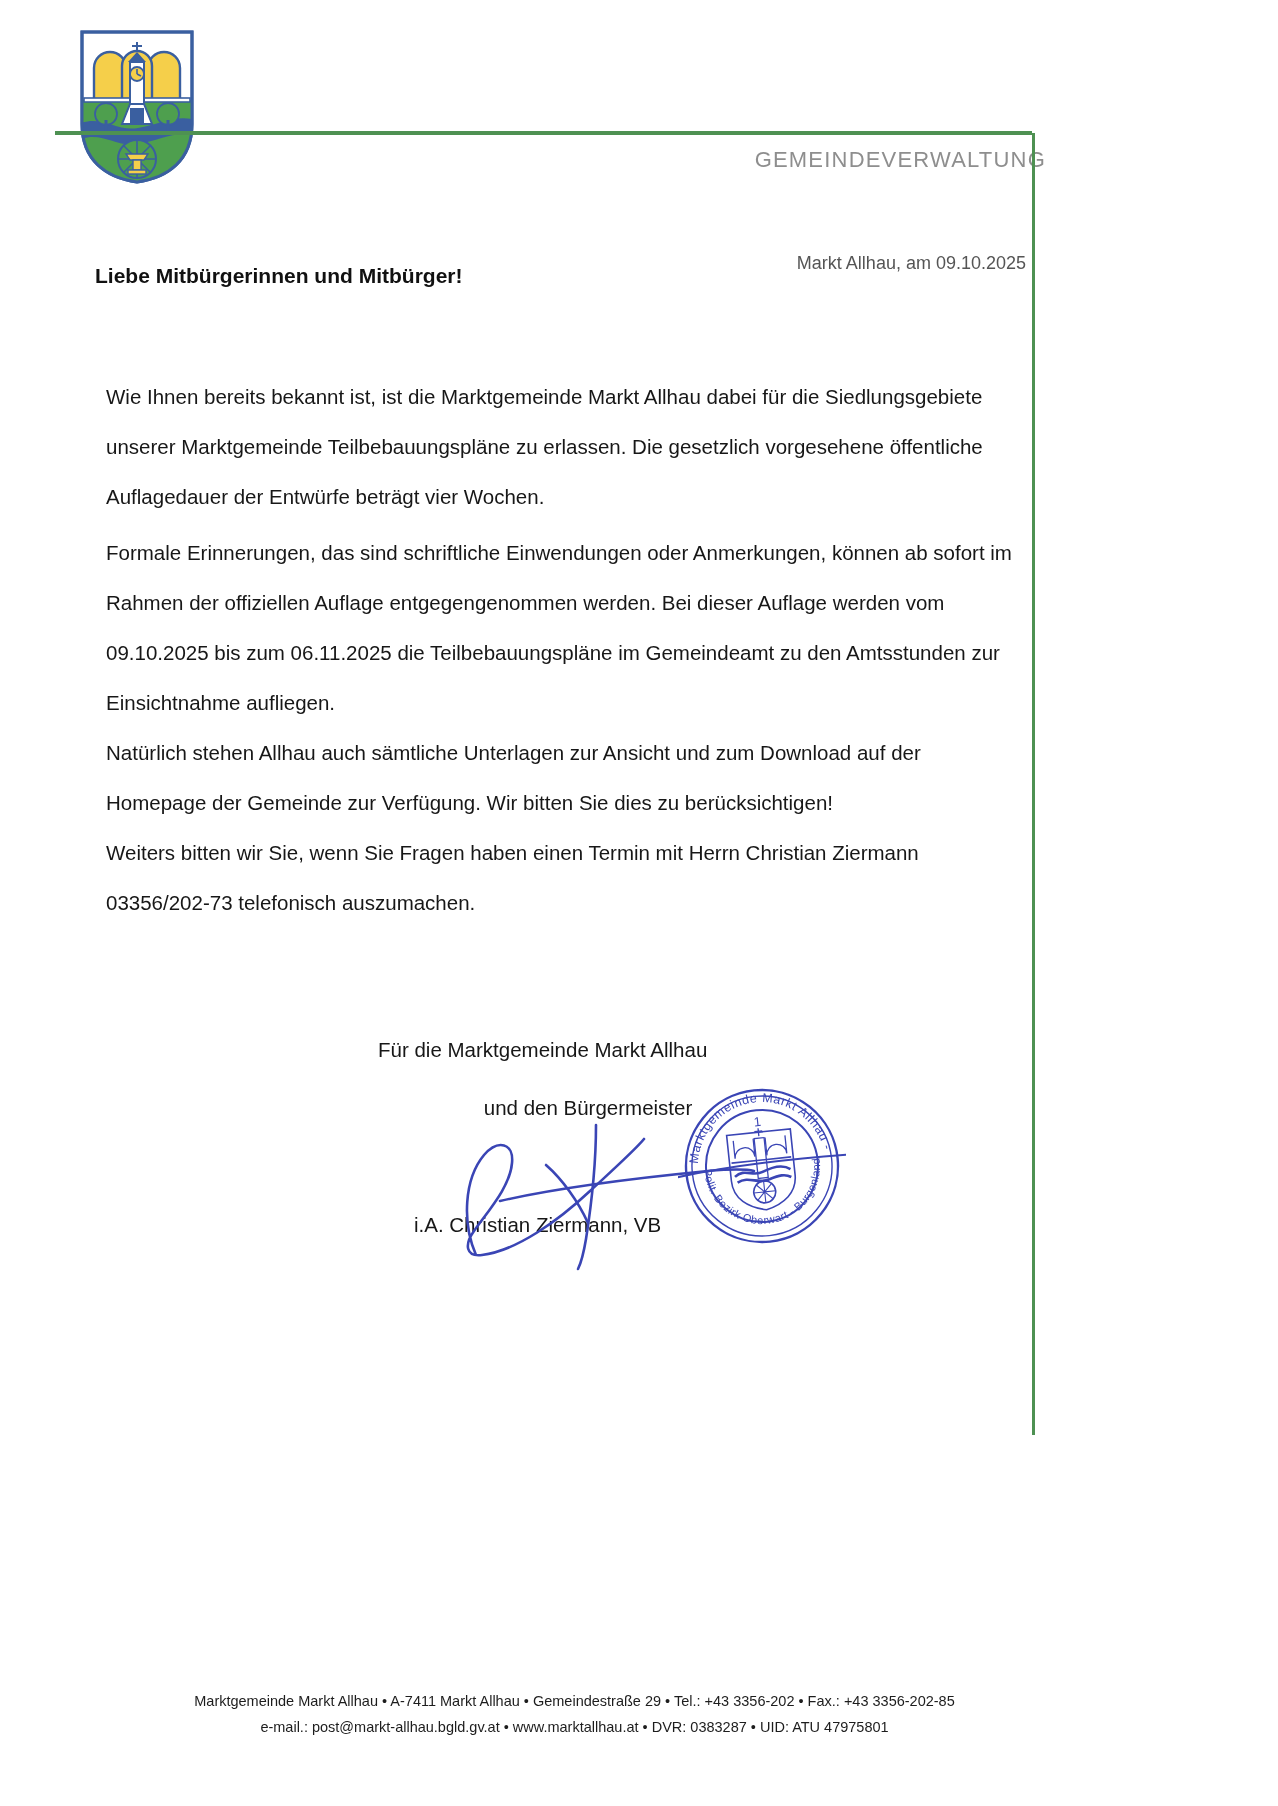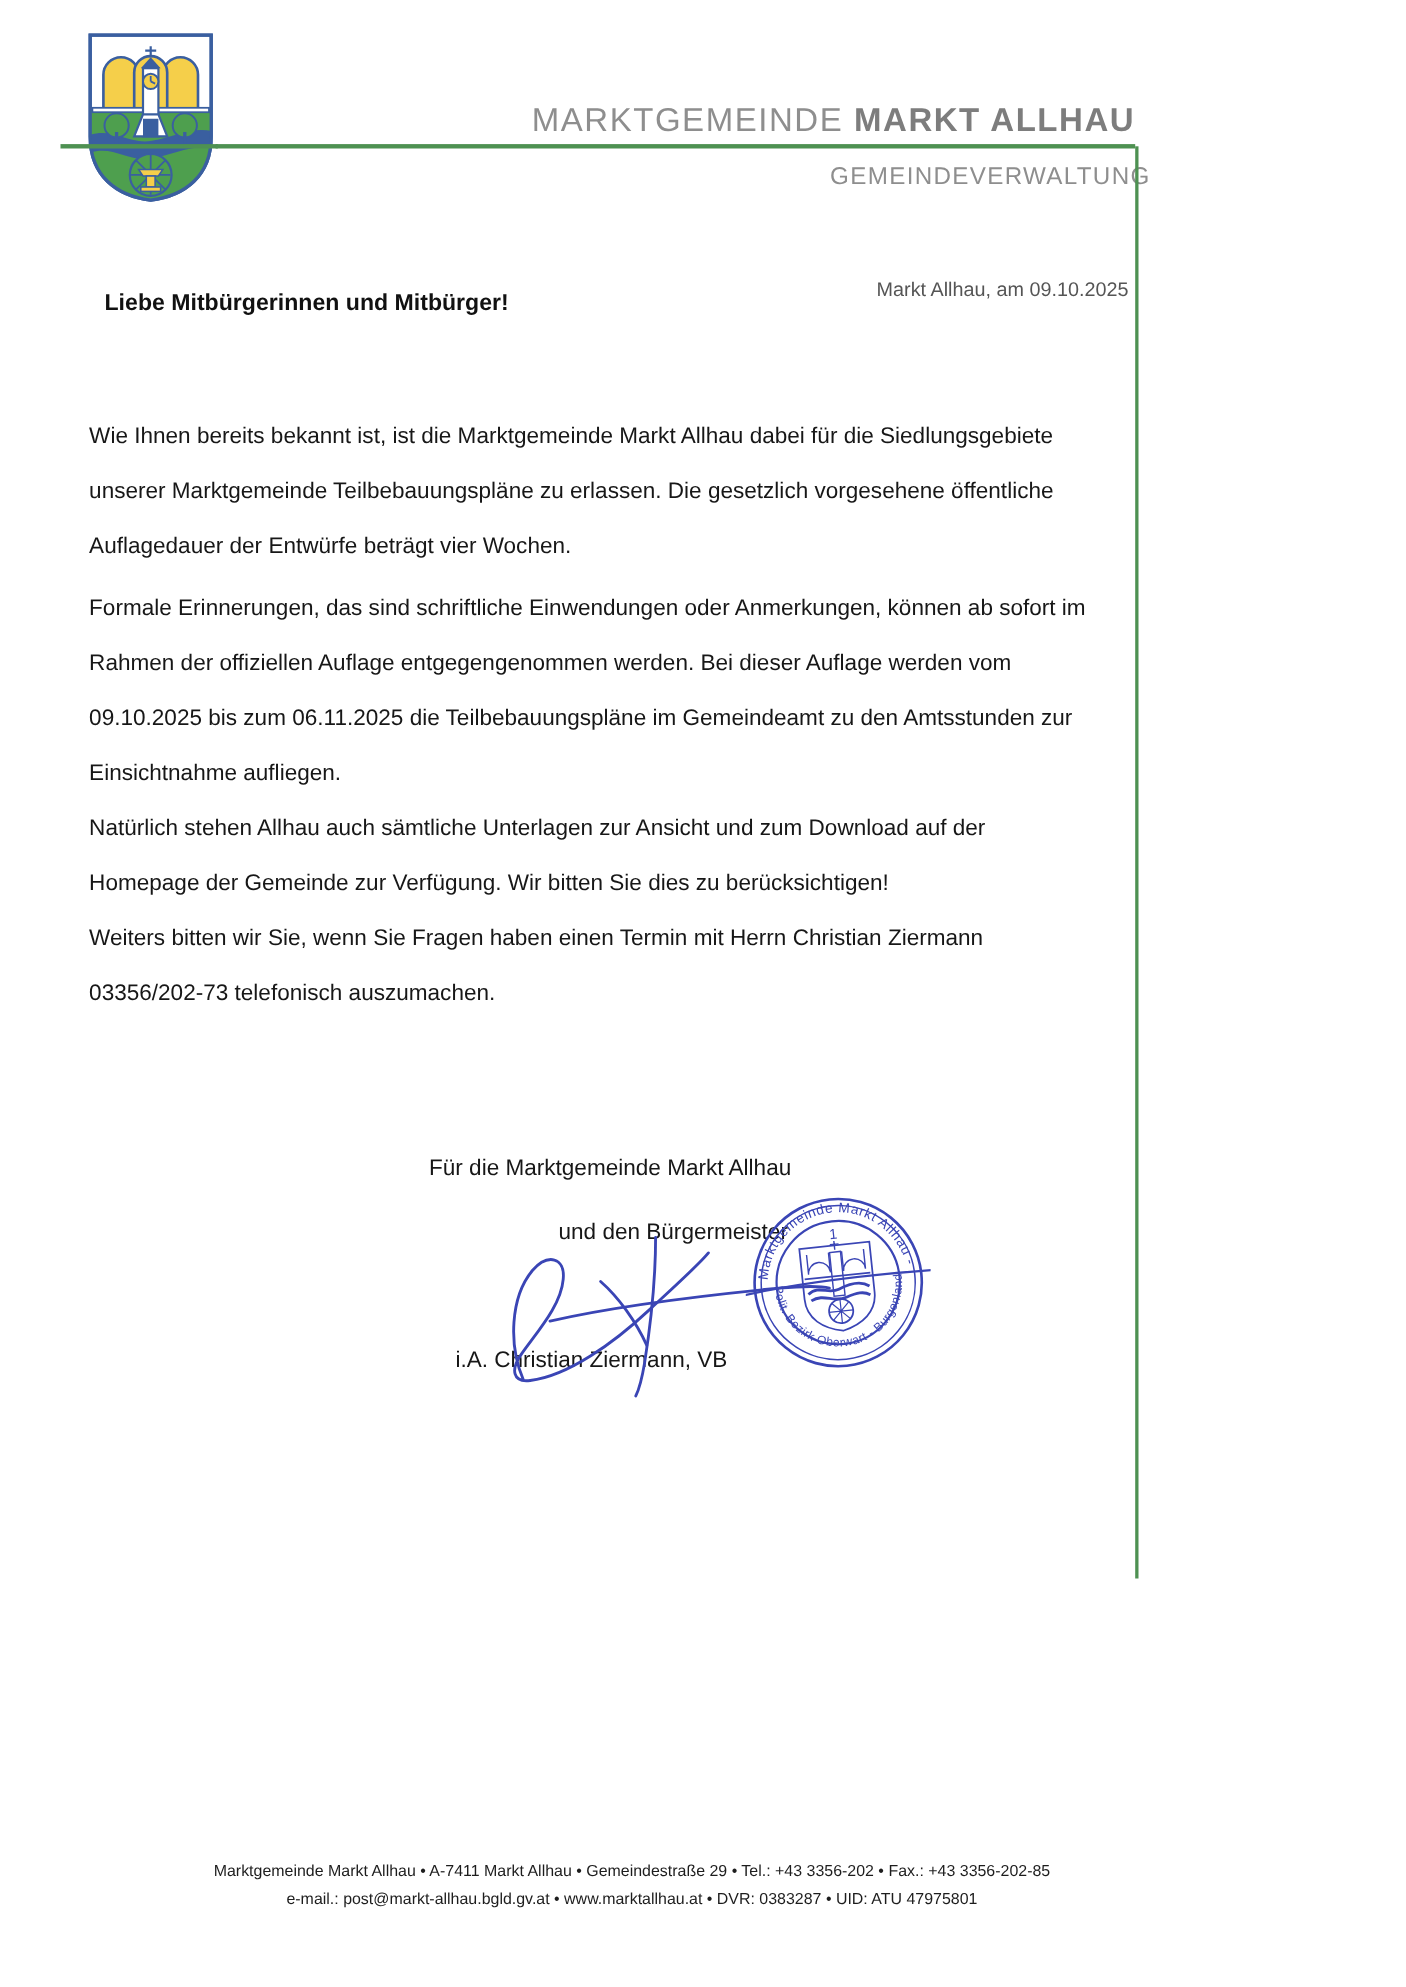--- a/index.html
+++ b/index.html
@@ -100,21 +100,21 @@
     top: 264px;
     font-size: 21px;
     font-weight: bold;
     color: #111111;
     white-space: nowrap;
   }
 
   
   .body-block {
     position: absolute;
-    left: 81px;
+    left: 106px;
     top: 372px;
     width: 920px;
     font-size: 20.5px;
     color: #171717;
   }
   .para-wide {
     line-height: 50px;
     margin: 0;
   }
   .para-tight {
@@ -124,21 +124,21 @@
   .spacer-6 { height: 6px; }
 
   
   .closing {
     position: absolute;
     left: 378px;
     top: 1038px;
     font-size: 20.5px;
     color: #171717;
   }
-  .closing-line-1 { margin: 12px; }
+  .closing-line-1 { margin: 0; }
   .closing-line-2 { margin: 15px; padding-left: 64px; padding-top: 19px; text-align: right; }
   .closing-line-3 { margin: 0; padding-left: 36px; padding-top: 78px; }
 
   
   .signature {
     position: absolute;
     left: 440px;
     top: 1105px;
     width: 320px;
     height: 170px;
@@ -221,21 +221,20 @@
           <rect x="55" y="132" width="8" height="10" fill="#f5cf4a" stroke="#3a5fa0" stroke-width="1.4"></rect>
           <rect x="50" y="142" width="18" height="4" fill="#f5cf4a" stroke="#3a5fa0" stroke-width="1.4"></rect>
         </g>
         <path d="M4 4 H114 V96 C114 132 90 150 59 154 C28 150 4 132 4 96 Z" fill="none" stroke="#3a5fa0" stroke-width="3"></path>
       </svg>
     </div>
 
     <div class="header-rule-left"></div>
     <div class="header-rule-right"></div>
 
-    <div class="header-title"><span>MARKTGEMEINDE </span><span class="strong">MARKT ALLHAU</span></div>
 
     <div class="header-sub">GEMEINDEVERWALTUNG</div>
   </div>
 
   <div class="right-rule"></div>
 
   <div class="dateline">Markt Allhau, am 09.10.2025</div>
   <div class="salutation">Liebe Mitbürgerinnen und Mitbürger!</div>
 
   <div class="body-block">

